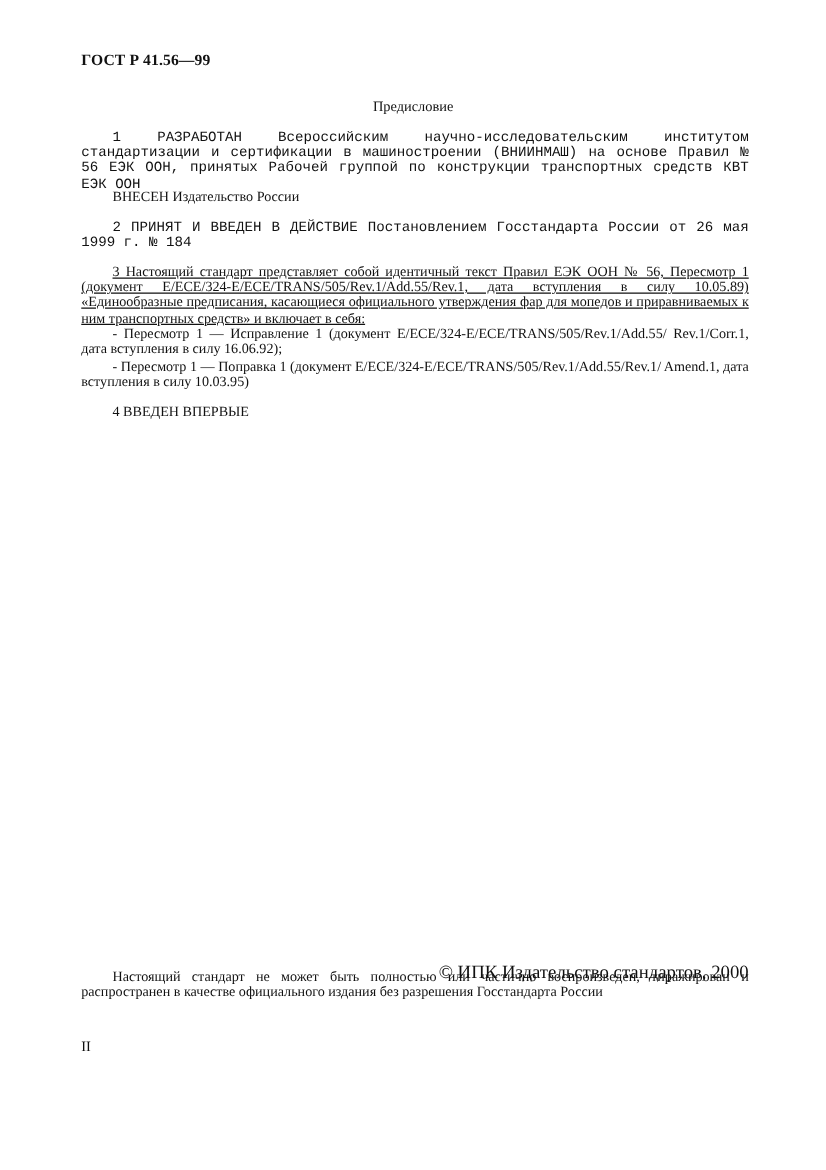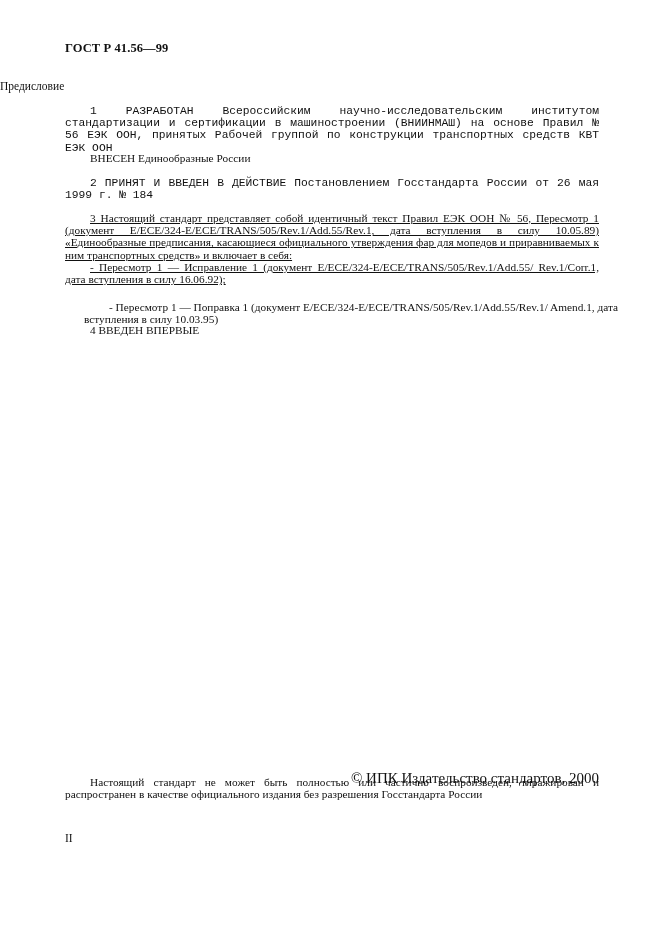--- a/index.html
+++ b/index.html
@@ -9,50 +9,50 @@
     color: #111111;
     font-size: 11.3px;
     line-height: 12.2px;
   }
   .header {
     position: absolute; left: 65px; top: 42px;
     font-weight: bold; font-size: 12.5px; letter-spacing: 0.1px;
   }
   .title {
     position: absolute; left: 0; width: 661px; top: 80px;
-    text-align: left; font-size: 11.5px;
+    text-align: center; font-size: 11.5px;
   }
   .para {
     position: absolute; left: 65px; width: 534px;
     text-align: justify; text-align-last: left;
   }
   .indent { text-indent: 25px; }
   .copyright {
     position: absolute; right: 62px; top: 772px; font-size: 15px;
   }
   .pagenum { position: absolute; left: 65px; top: 832px; font-size: 11.5px; text-align: center; }
 </style>
 </head>
 <body>
 
 <div class="header">ГОСТ Р 41.56—99</div>
 
 <div class="title">Предисловие</div>
 
 <div class="para indent" style="top:105px;font-family:Liberation Mono, monospace;">1 РАЗРАБОТАН Всероссийским научно-исследовательским институтом стандартизации и сертификации в машиностроении (ВНИИНМАШ) на основе Правил № 56 ЕЭК ООН, принятых Рабочей группой по конструкции транспортных средств КВТ ЕЭК ООН</div>
 
-<div class="para indent" style="top:152px;">ВНЕСЕН Единообразные России</div>
+<div class="para indent" style="top:152px;">ВНЕСЕН Издательство России</div>
 
 <div class="para indent" style="top:177px;font-family:Liberation Mono, monospace;">2 ПРИНЯТ И ВВЕДЕН В ДЕЙСТВИЕ Постановлением Госстандарта России от 26 мая 1999 г. № 184</div>
 
 <div class="para indent" style="top:212px;text-decoration:underline;">3 Настоящий стандарт представляет собой идентичный текст Правил ЕЭК ООН № 56, Пересмотр 1 (документ E/ECE/324-E/ECE/TRANS/505/Rev.1/Add.55/Rev.1, дата вступления в силу 10.05.89) «Единообразные предписания, касающиеся официального утверждения фар для мопедов и приравниваемых к ним транспортных средств» и включает в себя:</div>
 
-<div class="para indent" style="top:261px;text-decoration:underline;">- Пересмотр 1 — Исправление 1 (документ E/ECE/324-E/ECE/TRANS/505/Rev.1/Add.55/ Rev.1/Corr.1, дата вступления в силу 16.06.92);</div>
+<div class="para indent" style="top:261px;">- Пересмотр 1 — Исправление 1 (документ E/ECE/324-E/ECE/TRANS/505/Rev.1/Add.55/ Rev.1/Corr.1, дата вступления в силу 16.06.92);</div>
 
-<div class="para indent" style="top:301px;margin-left:19px;">- Пересмотр 1 — Поправка 1 (документ E/ECE/324-E/ECE/TRANS/505/Rev.1/Add.55/Rev.1/ Amend.1, дата вступления в силу 10.03.95)</div>
+<div class="para indent" style="top:288px;">- Пересмотр 1 — Поправка 1 (документ E/ECE/324-E/ECE/TRANS/505/Rev.1/Add.55/Rev.1/ Amend.1, дата вступления в силу 10.03.95)</div>
 
 <div class="para indent" style="top:324px;">4 ВВЕДЕН ВПЕРВЫЕ</div>
 
 <div class="copyright">© ИПК Издательство стандартов, 2000</div>
 
 <div class="para indent" style="top:776px;">Настоящий стандарт не может быть полностью или частично воспроизведен, тиражирован и распространен в качестве официального издания без разрешения Госстандарта России</div>
 
 <div class="pagenum">II</div>
 
 </body></html>

